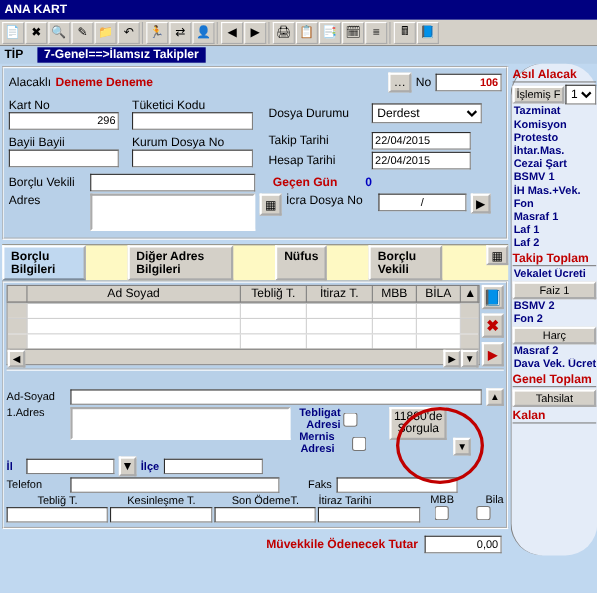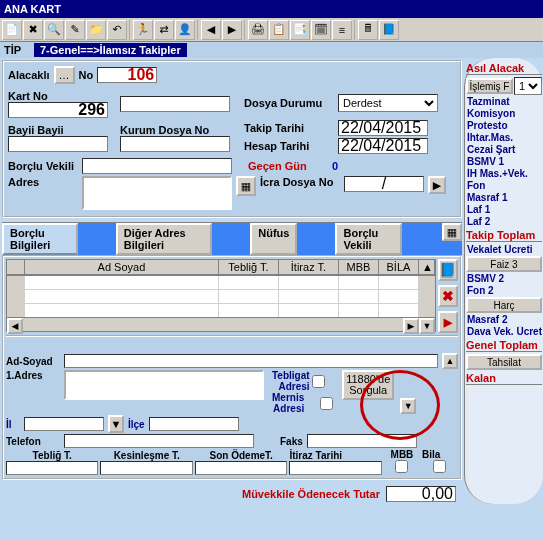--- a/index.html
+++ b/index.html
@@ -9,28 +9,28 @@
   .tbtn { width: 20px; height: 20px; border: 1px outset #fff; background: #d4d0c8; display: inline-flex; align-items: center; justify-content: center; cursor: pointer; font-size: 11px; }
   .tsep { width: 2px; height: 20px; border-left: 1px inset #fff; margin: 0 1px; }
   .tip-row { display: flex; align-items: center; padding: 1px 4px; background:#b8d0e8; }
   .tip-label { width: 30px; font-weight: bold; color: #000; }
   .tip-val { background: #000080; color: #fff; padding: 1px 6px; font-weight: bold; flex: 0 0 auto; }
   .main-wrap { display: flex; }
   .left-col { flex: 1 1 auto; padding: 2px 2px 0 2px; }
   .right-col { width: 90px; background: #e4ecf8; border-left: 1px solid #808080; padding: 2px 1px; border-radius: 29px; }
   .panel { border: 2px groove #fff; padding: 4px; margin-bottom: 4px; background:#b8d0e8; }
   .row { display: flex; align-items: center; margin-bottom: 2px; gap: 4px; }
-  .lbl { font-weight: bold; color: #000; }
+  .lbl { font-weight: normal; color: #000; }
   .red { color: #c00000; font-weight: bold; }
   .blue { color: #0000c0; font-weight: bold; }
   .navy { color: #000080; font-weight: bold; }
-  input[type=text], .txt { border: 1px inset #808080; background: #fff; padding: 1px 2px; height: 16px; font-size: 16px; }
+  input[type=text], .txt { border: 1px inset #808080; background: #fff; padding: 1px 2px; height: 16px; font-size: 10px; }
   select { border: 1px inset #808080; background: #fff; height: 18px; font-size: 11px; }
   .btn { border: 2px outset #fff; background: #d4d0c8; padding: 0 3px; height: 18px; cursor: pointer; display: inline-flex; align-items: center; justify-content: center; }
-  .tabstrip { display: flex; background:#3b82f6; border-top:1px solid #808080;gap:37px; }
+  .tabstrip { display: flex; background:#fef9c3; border-top:1px solid #808080;gap:37px; }
   .tab { border: 2px outset #fff; background:#d4d0c8; padding: 2px 6px; font-weight: bold; cursor: pointer; margin-right: 1px; }
   .tab.active { background:#c0d8f0; border-bottom-color:#c0d8f0; }
   .gridhdr { display:flex; background:#d4d0c8; border:1px solid #808080; }
   .gh { border-right:1px solid #808080; border-bottom:1px solid #808080; padding:1px 3px; text-align:center; font-weight:normal; }
   .gridbody { background:#fff; height:56px; border:1px solid #808080; border-top:none; position:relative; }
   .gridline { border-bottom:1px solid #d0d0d0; height:14px; display:flex; }
   .gc { border-right:1px solid #d0d0d0; }
   .side-head { color:#c00000; font-weight:bold; border-bottom:1px solid #808080; margin:2px 0; }
   .side-item { color:#000080; font-weight:bold; margin:1px 0; cursor:pointer; padding-left:1px; font-size:10px; white-space:nowrap; overflow:hidden; }
   .side-btn { border:2px outset #fff; background:#d4d0c8; width:100%; text-align:center; height:16px; font-size:10px; margin:1px 0; cursor:pointer; display:flex; align-items:center; justify-content:center; }
@@ -78,31 +78,33 @@
   <span class="tip-label">TİP</span>
   <span class="tip-val">7-Genel==&gt;İlamsız Takipler</span>
 </div>
 
 <div class="main-wrap">
   <div class="left-col">
 
     <div class="panel">
       <div class="row">
         <span class="lbl">Alacaklı</span>
+        <span class="red" style="flex:1">Deneme Deneme</span>
         <span class="btn">…</span>
         <span class="lbl">No</span>
         <input type="text" style="width: 60px; color: rgb(192, 0, 0); font-weight: bold; text-align: right;" value="106">
       </div>
 
       <div class="row" style="margin-top:6px">
         <div style="width:108px">
           <div class="lbl">Kart No</div>
-          <input type="text" style="width: 100px; text-align: right; font-weight: bold;" value="296">
+          <input type="text" style="width: 100px; text-align: right;" value="296">
         </div>
         <div style="width:120px">
+          <div class="lbl">Tüketici Kodu</div>
           <input type="text" style="width: 110px;" value="">
         </div>
         <div style="flex:1">
           <div class="row">
             <span class="lbl" style="width:90px">Dosya Durumu</span>
             <select style="width:100px">
               <option>Derdest</option>
             </select>
           </div>
         </div>
@@ -229,21 +231,21 @@
                 <input type="checkbox" style="">
               </div>
               <div style="display:flex;align-items:center;gap:16px">
                 <div style="text-align:right">
                   <div class="navy">Mernis</div>
                   <div class="navy">Adresi</div>
                 </div>
                 <input type="checkbox" style="">
               </div>
             </div>
-            <div class="btn" style="width:52px;height:30px;flex-direction:column;line-height:11px;margin-left:5px">
+            <div class="btn" style="width:52px;height:30px;flex-direction:column;line-height:11px;margin-left:17px">
               <div>11880'de</div>
               <div>Sorgula</div>
             </div>
             <span class="scrollbtn" style="align-self:flex-end;margin-left:2px">▼</span>
           </div>
           <div class="row">
             <span class="navy" style="width:14px">İl</span>
             <input type="text" style="width: 80px;">
             <span class="btn" style="width:16px">▼</span>
             <span class="navy">İlçe</span>
@@ -270,21 +272,21 @@
             </div>
             <div style="flex:1">
               <div class="lbl" style="text-align:left">İtiraz Tarihi</div>
               <input type="text" style="width: 100%;">
             </div>
             <div style="width:36px">
               <div class="lbl" style="text-align:center">MBB</div>
               <div style="text-align:center"><input type="checkbox" style=""></div>
             </div>
             <div style="width:36px">
-              <div class="lbl" style="text-align:left">Bila</div>
+              <div class="lbl" style="text-align:right">Bila</div>
               <div style="text-align:center"><input type="checkbox" style=""></div>
             </div>
           </div>
         </div>
       </div>
 
       <div class="footer-row">
         <span class="red" style="margin-right:6px">Müvekkile Ödenecek Tutar</span>
         <input type="text" style="width: 70px; text-align: right;" value="0,00">
       </div>
@@ -303,21 +305,21 @@
     <div class="side-item">İhtar.Mas.</div>
     <div class="side-item">Cezai Şart</div>
     <div class="side-item">BSMV 1</div>
     <div class="side-item">İH Mas.+Vek.</div>
     <div class="side-item">Fon</div>
     <div class="side-item">Masraf 1</div>
     <div class="side-item">Laf 1</div>
     <div class="side-item">Laf 2</div>
     <div class="side-head">Takip Toplam</div>
     <div class="side-item">Vekalet Ücreti</div>
-    <div class="side-btn">Faiz 3</div>
+    <div class="side-btn">Faiz 1</div>
     <div class="side-item">BSMV 2</div>
     <div class="side-item">Fon 2</div>
     <div class="side-btn">Harç</div>
     <div class="side-item">Masraf 2</div>
     <div class="side-item">Dava Vek. Ücret</div>
     <div class="side-head">Genel Toplam</div>
     <div class="side-btn">Tahsilat</div>
     <div class="side-head">Kalan</div>
   </div>
 </div>

